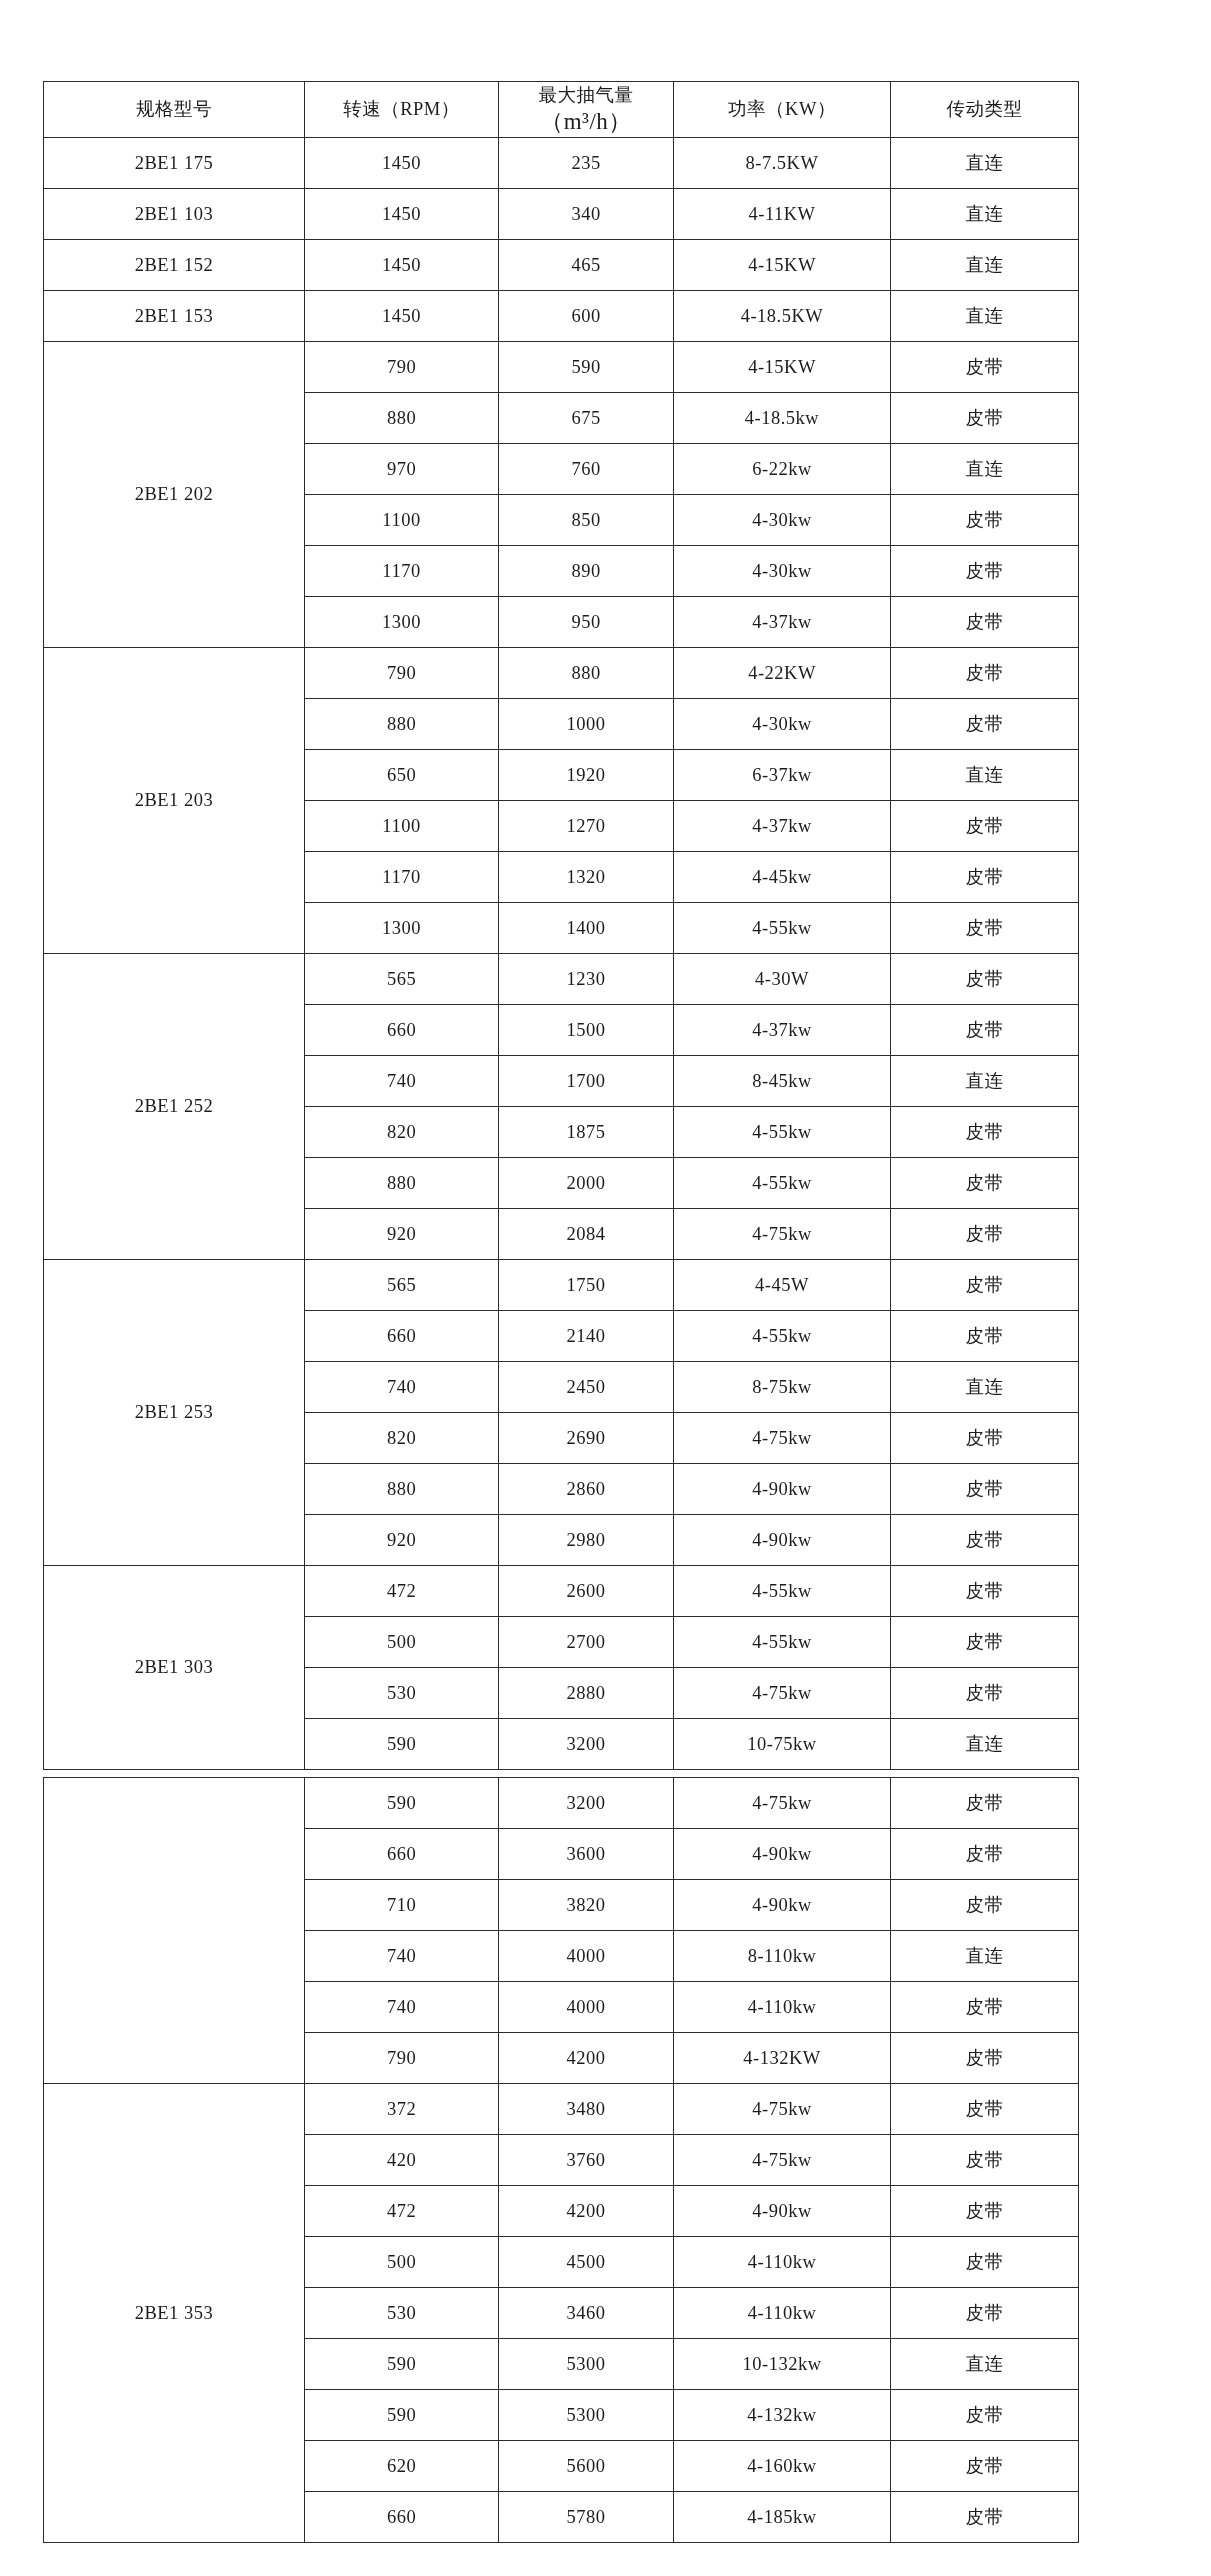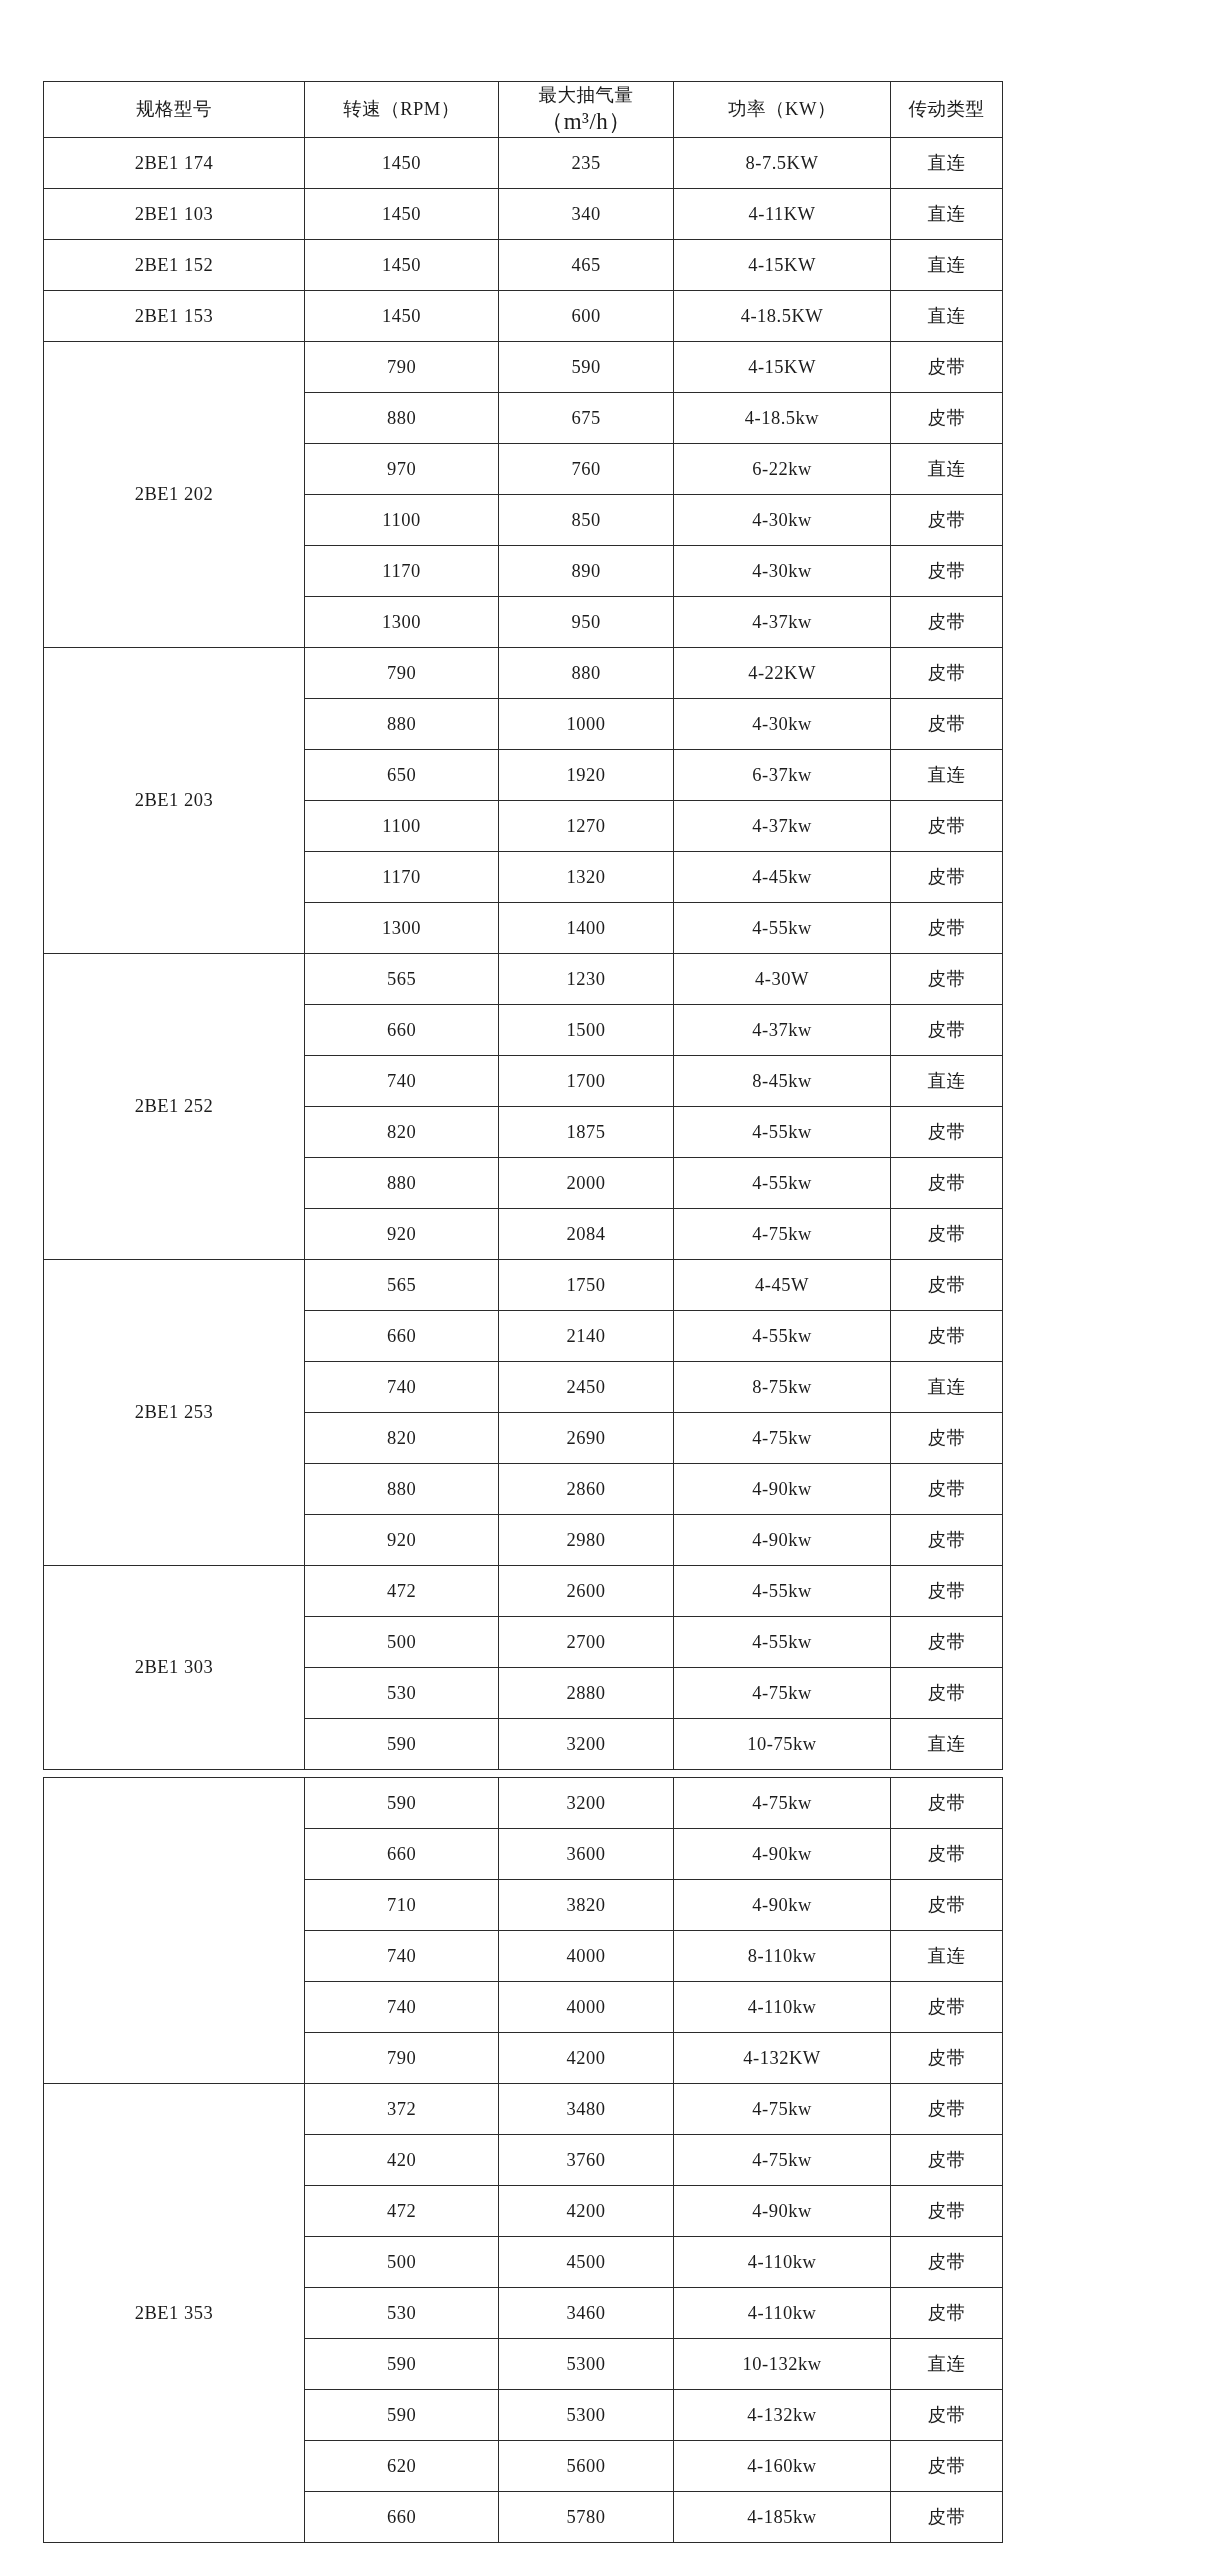--- a/index.html
+++ b/index.html
@@ -13,21 +13,21 @@
     font-family: "Liberation Serif", "DejaVu Serif", serif;
     color: #1c1c1c;
     -webkit-font-smoothing: antialiased;
   }
   .page {
     padding: 81px 43px 55px 43px;
   }
   table.spec-table {
     border-collapse: collapse;
     table-layout: fixed;
-    width: 960px;
+    width: 1036px;
     border: 1.8px solid #1b1b1b;
   }
   col.c-model { width: 261px; }
   col.c-rpm   { width: 194px; }
   col.c-cap   { width: 175px; }
   col.c-power { width: 217px; }
   .spec-table th, .spec-table td {
     border: 0.9px solid #2b2b2b;
     text-align: center;
     vertical-align: middle;
@@ -77,21 +77,21 @@
           <th>
             <div>功率（KW）</div>
           </th>
           <th>
             <div>传动类型</div>
           </th>
         </tr>
       </thead>
       <tbody>
         <tr>
-          <td rowspan="1">2BE1 174</td>
+          <td rowspan="1">2BE1 175</td>
           <td>1450</td>
           <td>235</td>
           <td>8-7.5KW</td>
           <td>直连</td>
         </tr>
         <tr>
           <td rowspan="1">2BE1 103</td>
           <td>1450</td>
           <td>340</td>
           <td>4-11KW</td>

